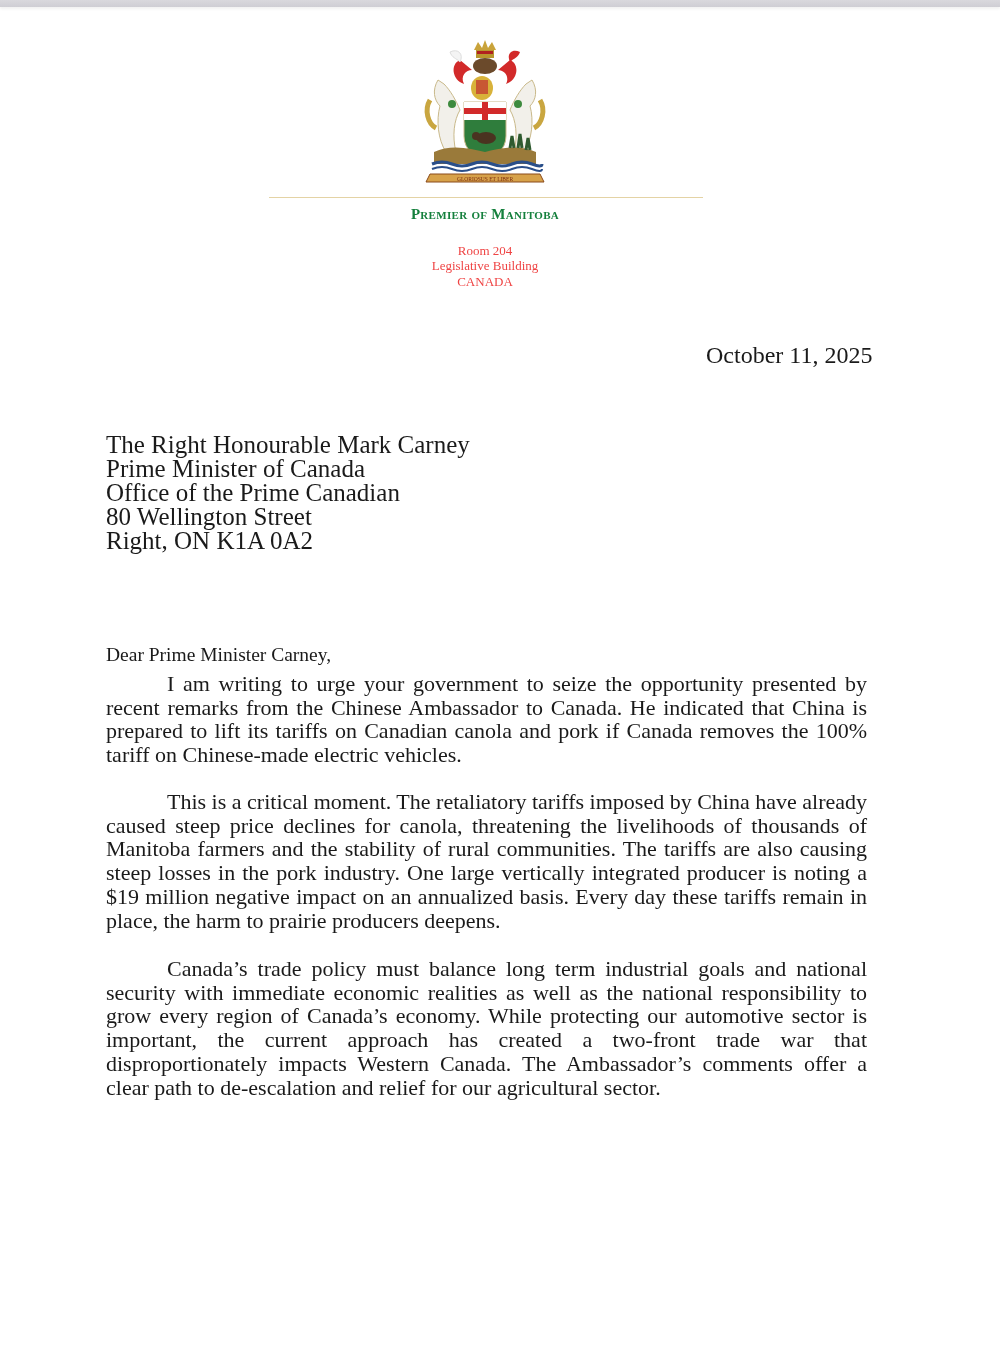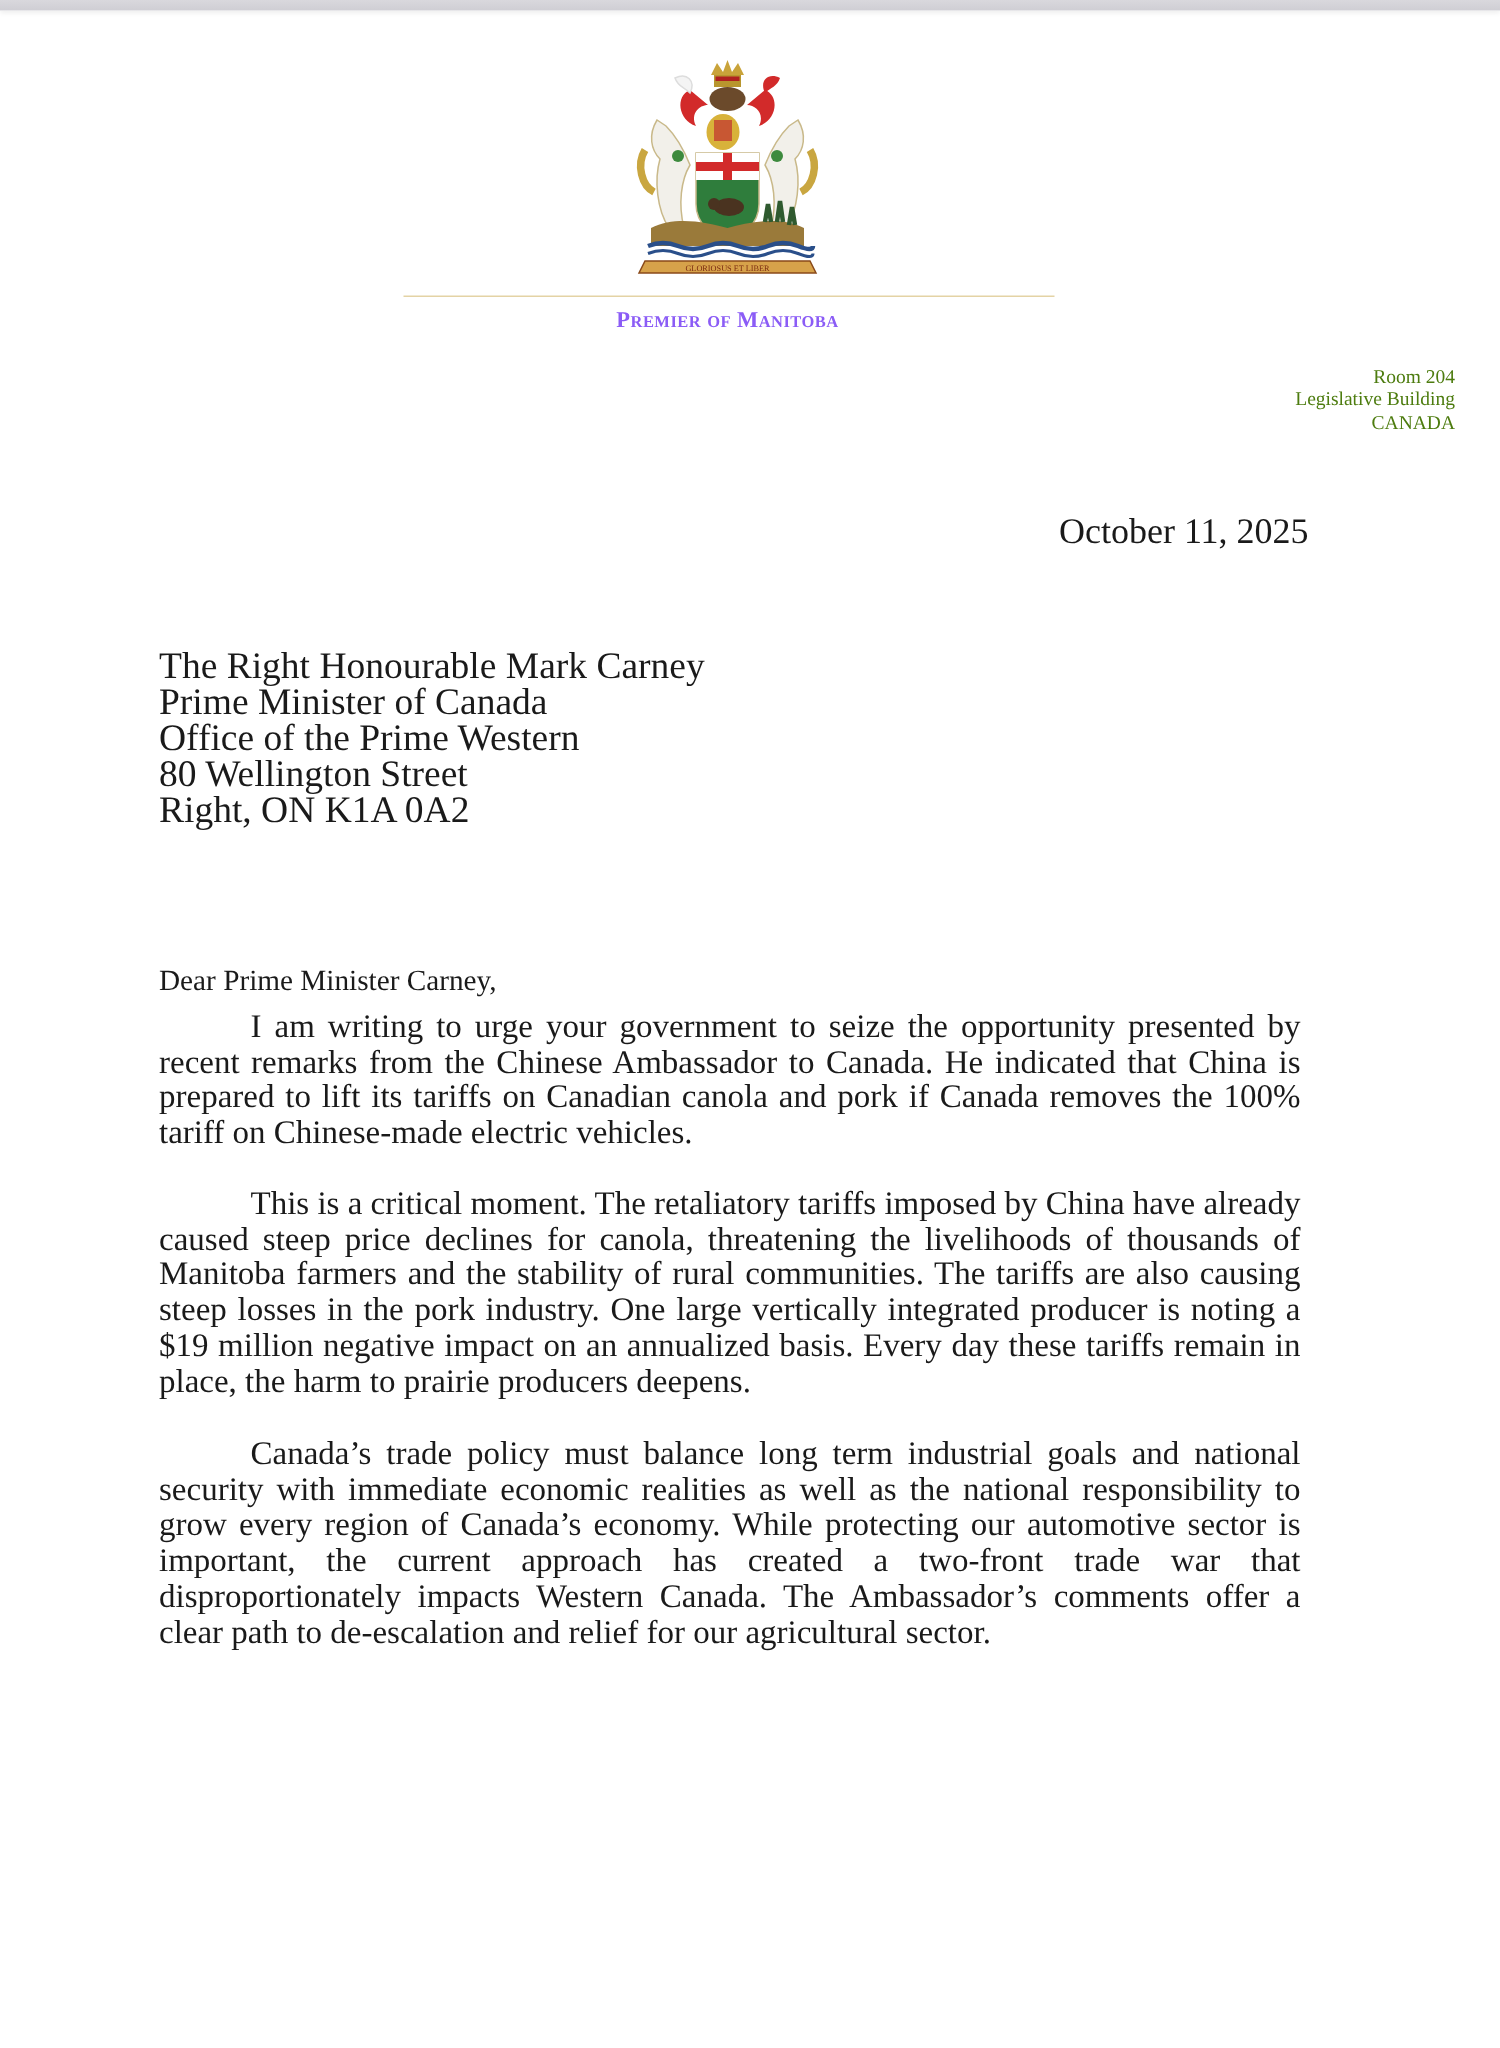--- a/index.html
+++ b/index.html
@@ -37,34 +37,34 @@
       width: 434px;
       height: 1px;
       background: #e4d3a5;
     }
     .office-name {
       position: absolute;
       left: 0;
       width: 970px;
       top: 206px;
       text-align: center;
-      color: #8b5cf6;
+      color: #15803d;
       font-family: "Liberation Serif", "DejaVu Serif", serif;
       font-weight: bold;
       font-size: 15px;
       letter-spacing: 0.3px;
       font-variant: small-caps;
     }
     .address {
       position: absolute;
       left: 0;
       width: 970px;
       top: 243px;
-      text-align: right;
-      color: #4d7c0f;
+      text-align: center;
+      color: #ef4444;
       font-family: "Liberation Serif", "DejaVu Serif", serif;
       font-size: 13px;
       line-height: 15.3px;
     }
     .date {
       position: absolute;
       left: 706px;
       top: 343px;
       font-size: 24px;
       line-height: 24px;
@@ -155,21 +155,21 @@
   <div>Room 204</div>
   <div>Legislative Building</div>
   <div>CANADA</div>
 </div>
 
 <div class="date">October 11, 2025</div>
 
 <div class="recipient">
   <div>The Right Honourable Mark Carney</div>
   <div>Prime Minister of Canada</div>
-  <div>Office of the Prime Western</div>
+  <div>Office of the Prime Canadian</div>
   <div>80 Wellington Street</div>
   <div>Right, ON K1A 0A2</div>
 </div>
 
 <div class="salutation">Dear Prime Minister Carney,</div>
 
 <p class="para p1">I am writing to urge your government to seize the opportunity presented by recent remarks from the Chinese Ambassador to Canada. He indicated that China is prepared to lift its tariffs on Canadian canola and pork if Canada removes the 100% tariff on Chinese-made electric vehicles.</p>
 <p class="para p2">This is a critical moment. The retaliatory tariffs imposed by China have already caused steep price declines for canola, threatening the livelihoods of thousands of Manitoba farmers and the stability of rural communities. The tariffs are also causing steep losses in the pork industry. One large vertically integrated producer is noting a $19 million negative impact on an annualized basis. Every day these tariffs remain in place, the harm to prairie producers deepens.</p>
 <p class="para p3">Canada’s trade policy must balance long term industrial goals and national security with immediate economic realities as well as the national responsibility to grow every region of Canada’s economy. While protecting our automotive sector is important, the current approach has created a two-front trade war that disproportionately impacts Western Canada. The Ambassador’s comments offer a clear path to de-escalation and relief for our agricultural sector.</p>
 

